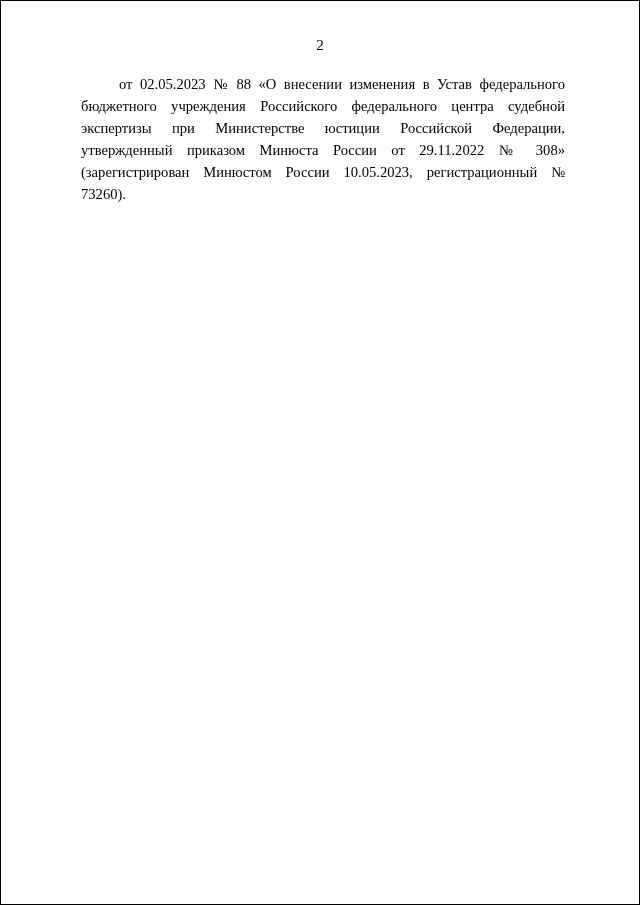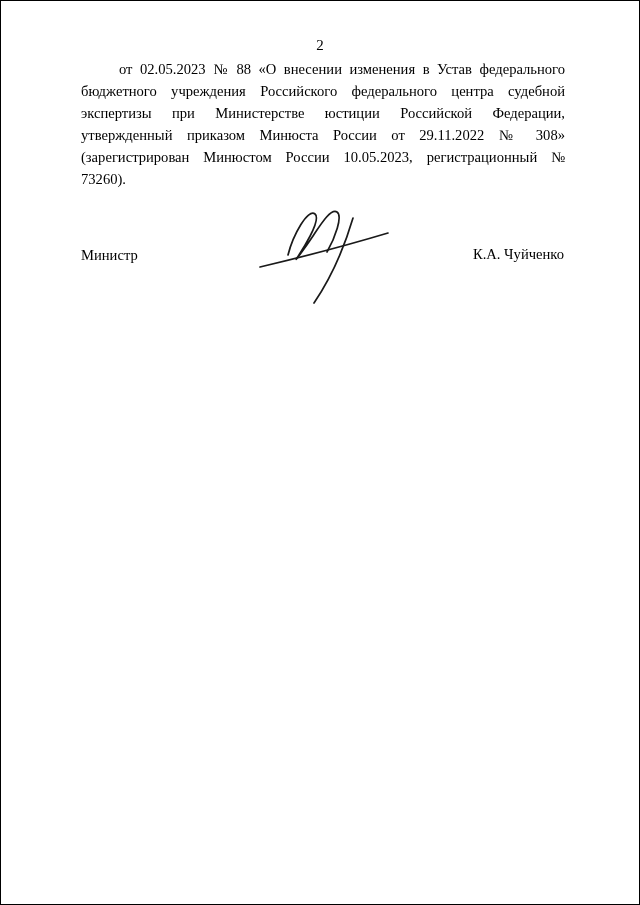--- a/index.html
+++ b/index.html
@@ -17,21 +17,21 @@
     font-family: "Liberation Serif", serif;
     color: #000000;
     overflow: hidden;
   }
   .page-number {
     margin-top: 36px;
     text-align: center;
     font-size: 15px;
   }
   .body-text {
-    margin: 4px 74px 0 80px;
+    margin: 19px 74px 0 80px;
     font-size: 14.6px;
     line-height: 22px;
     text-align: justify;
     text-align-last: left;
     text-indent: 38px;
     word-spacing: 2px;
   }
   .signature-block {
     position: relative;
     margin-top: 10px;
@@ -65,26 +65,14 @@
 </style>
 </head>
 <body>
 
 <div class="page">
 
   <div class="page-number">2</div>
 
   <p class="body-text">от 02.05.2023 № 88 «О внесении изменения в Устав федерального бюджетного учреждения Российского федерального центра судебной экспертизы при Министерстве юстиции Российской Федерации, утвержденный приказом Минюста России от 29.11.2022 № 308» (зарегистрирован Минюстом России 10.05.2023, регистрационный № 73260).</p>
 
-  <div class="signature-block">
-
-    <span class="minister-label">Министр</span>
-
-    <svg class="signature-svg" viewBox="0 0 142 112" xmlns="http://www.w3.org/2000/svg">
-      <path d="M35,55 C40,35 55,8 62,14 C69,20 48,52 44,58 C40,64 52,48 60,36 C68,24 78,8 84,12 C90,16 82,38 74,52"></path>
-      <path d="M7,67 C45,58 95,45 135,33"></path>
-      <path d="M100,18 C92,45 78,78 61,103"></path>
-    </svg>
-
-    <span class="name-label">К.А. Чуйченко</span>
-  </div>
 
 </div>
 
 </body></html>

